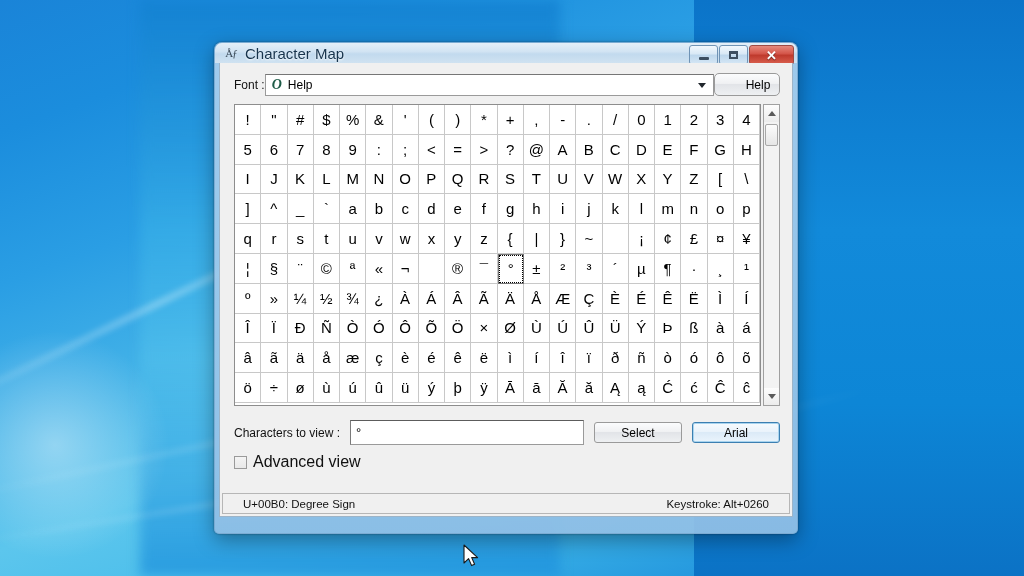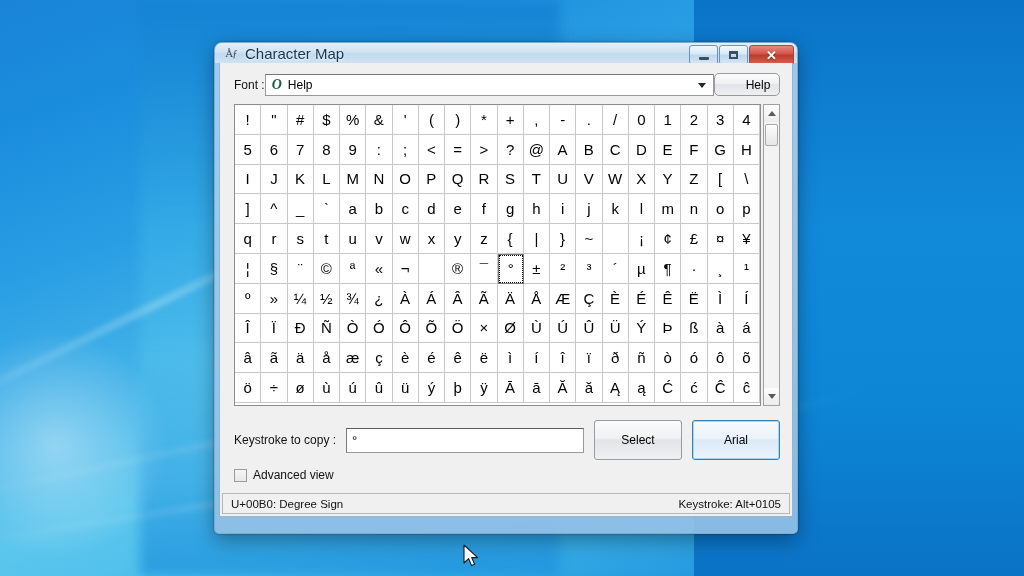--- a/index.html
+++ b/index.html
@@ -290,21 +290,21 @@
     border: 1px solid #9a9a9a;
     border-top: 1px solid #5c5c5c;
     border-left: 1px solid #7a7a7a;
     font-size: 13px;
     padding: 0 5px;
     box-sizing: border-box;
     font-family: "Liberation Sans", sans-serif;
     color: #000;
   }
   .btn {
-    width: 88px; height: 40px;
+    width: 88px; height: 21px;
     background: linear-gradient(180deg, #fbfcfd 0%, #f0f1f3 45%, #e2e4e8 50%, #eef0f2 100%);
     border: 1px solid #9a9a9a;
     border-radius: 3px;
     font-size: 12px;
     color: #000;
     font-family: "Liberation Sans", sans-serif;
     cursor: default;
   }
   #copy-button {
     border: 1px solid #3c7fb1;
@@ -319,33 +319,33 @@
     padding: 8px 0 0 14px;
     gap: 6px;
   }
   #adv-checkbox {
     width: 13px; height: 13px;
     border: 1px solid #9a9a9a;
     background: linear-gradient(180deg, #f4f4f4 0%, #e9e9e9 100%);
     box-sizing: border-box;
     cursor: default;
   }
-  #adv-label { font-size: 12px; color: #111; }
+  #adv-label { font-size: 16px; color: #111; }
 
   
   #statusbar {
     position: absolute;
     left: 2px; right: 2px; bottom: 2px;
     height: 21px;
     border: 1px solid #b6b6b6;
     background: #f0f0f0;
     display: flex;
     align-items: center;
     justify-content: space-between;
-    padding: 0 8px;
+    padding: 0 20px;
     box-sizing: border-box;
     font-size: 11.5px;
     color: #111;
   }
 
   
   #cursor {
     position: absolute;
     left: 463px;
     top: 544px;
@@ -606,34 +606,34 @@
           <div class="sb-track">
             <div class="sb-thumb"></div>
           </div>
           <div class="sb-arrow">
               <span class="tri-down"></span>
             </div>
         </div>
       </div>
 
       <div id="copy-row">
-        <span id="copy-label">Keystroke to copy :</span>
+        <span id="copy-label">Characters to view :</span>
         <input id="copy-input" type="text" value="°" style="">
         <button class="btn" id="select-button">Select</button>
         <button class="btn" id="copy-button">Arial</button>
       </div>
 
       <div id="advanced-row">
         <div id="adv-checkbox"></div>
         <span id="adv-label">Advanced view</span>
       </div>
 
       <div id="statusbar">
         <span>U+00B0: Degree Sign</span>
-        <span>Keystroke: Alt+0105</span>
+        <span>Keystroke: Alt+0260</span>
       </div>
 
     </div>
   </div>
 
   <svg id="cursor" viewBox="0 0 18 26">
     <path d="M1 1 L1 19 L5.6 14.6 L8.6 21.6 L11.6 20.3 L8.7 13.6 L14.6 13.6 Z" fill="#ffffff" stroke="#1a1a1a" stroke-width="1.1" stroke-linejoin="round"></path>
   </svg>
 </div>
 

